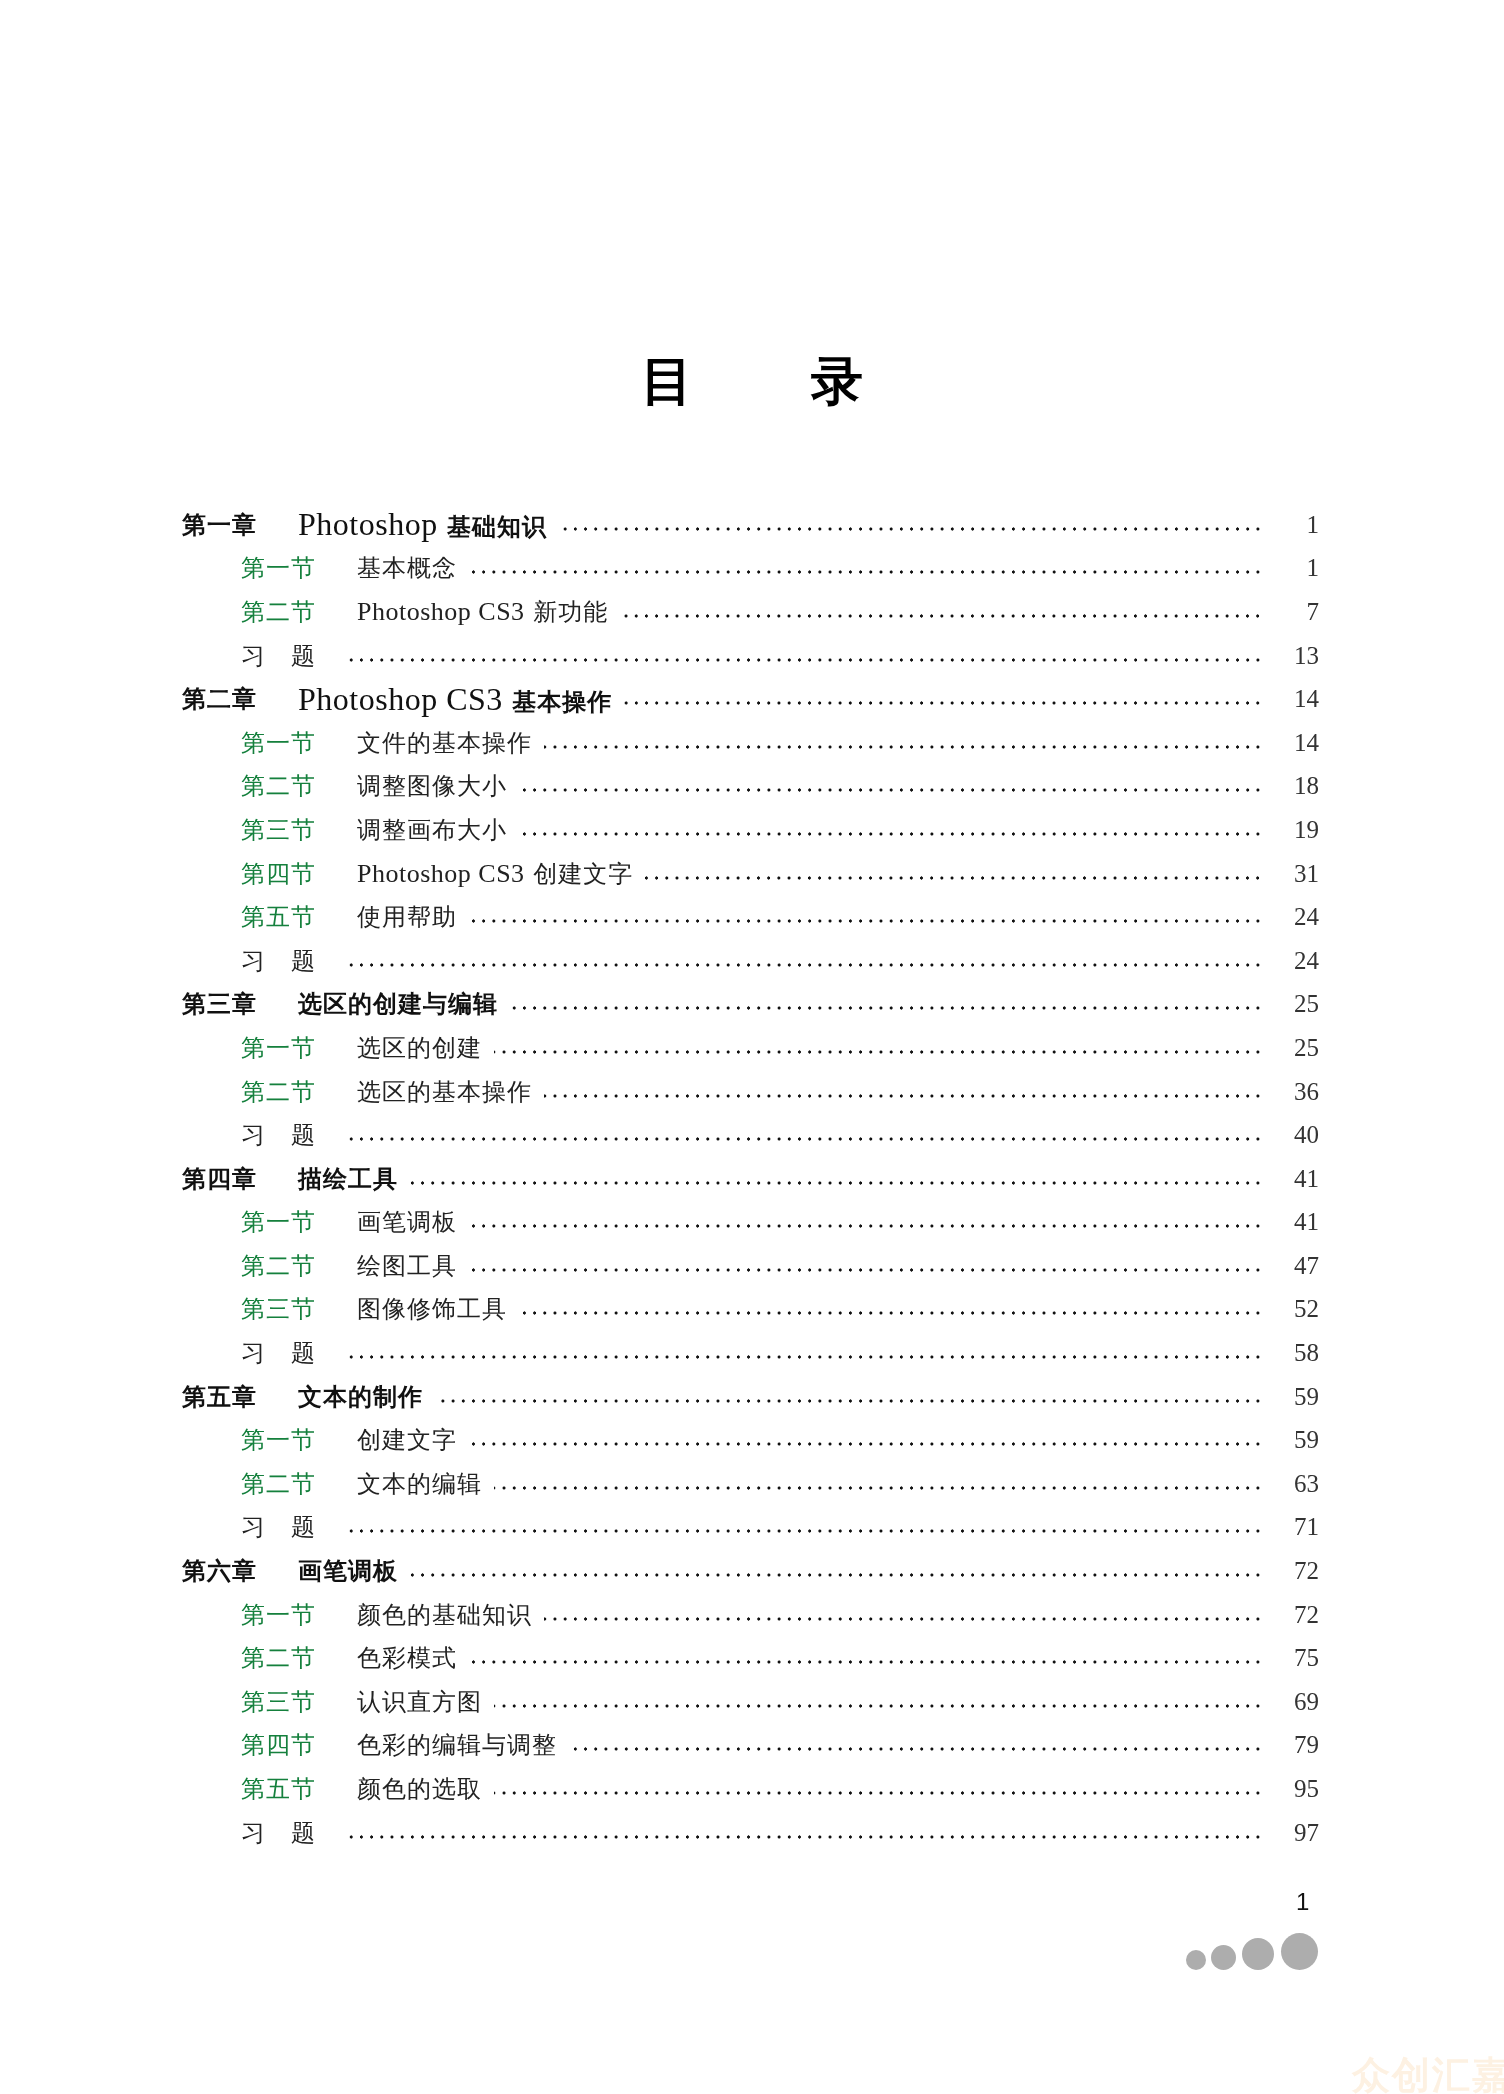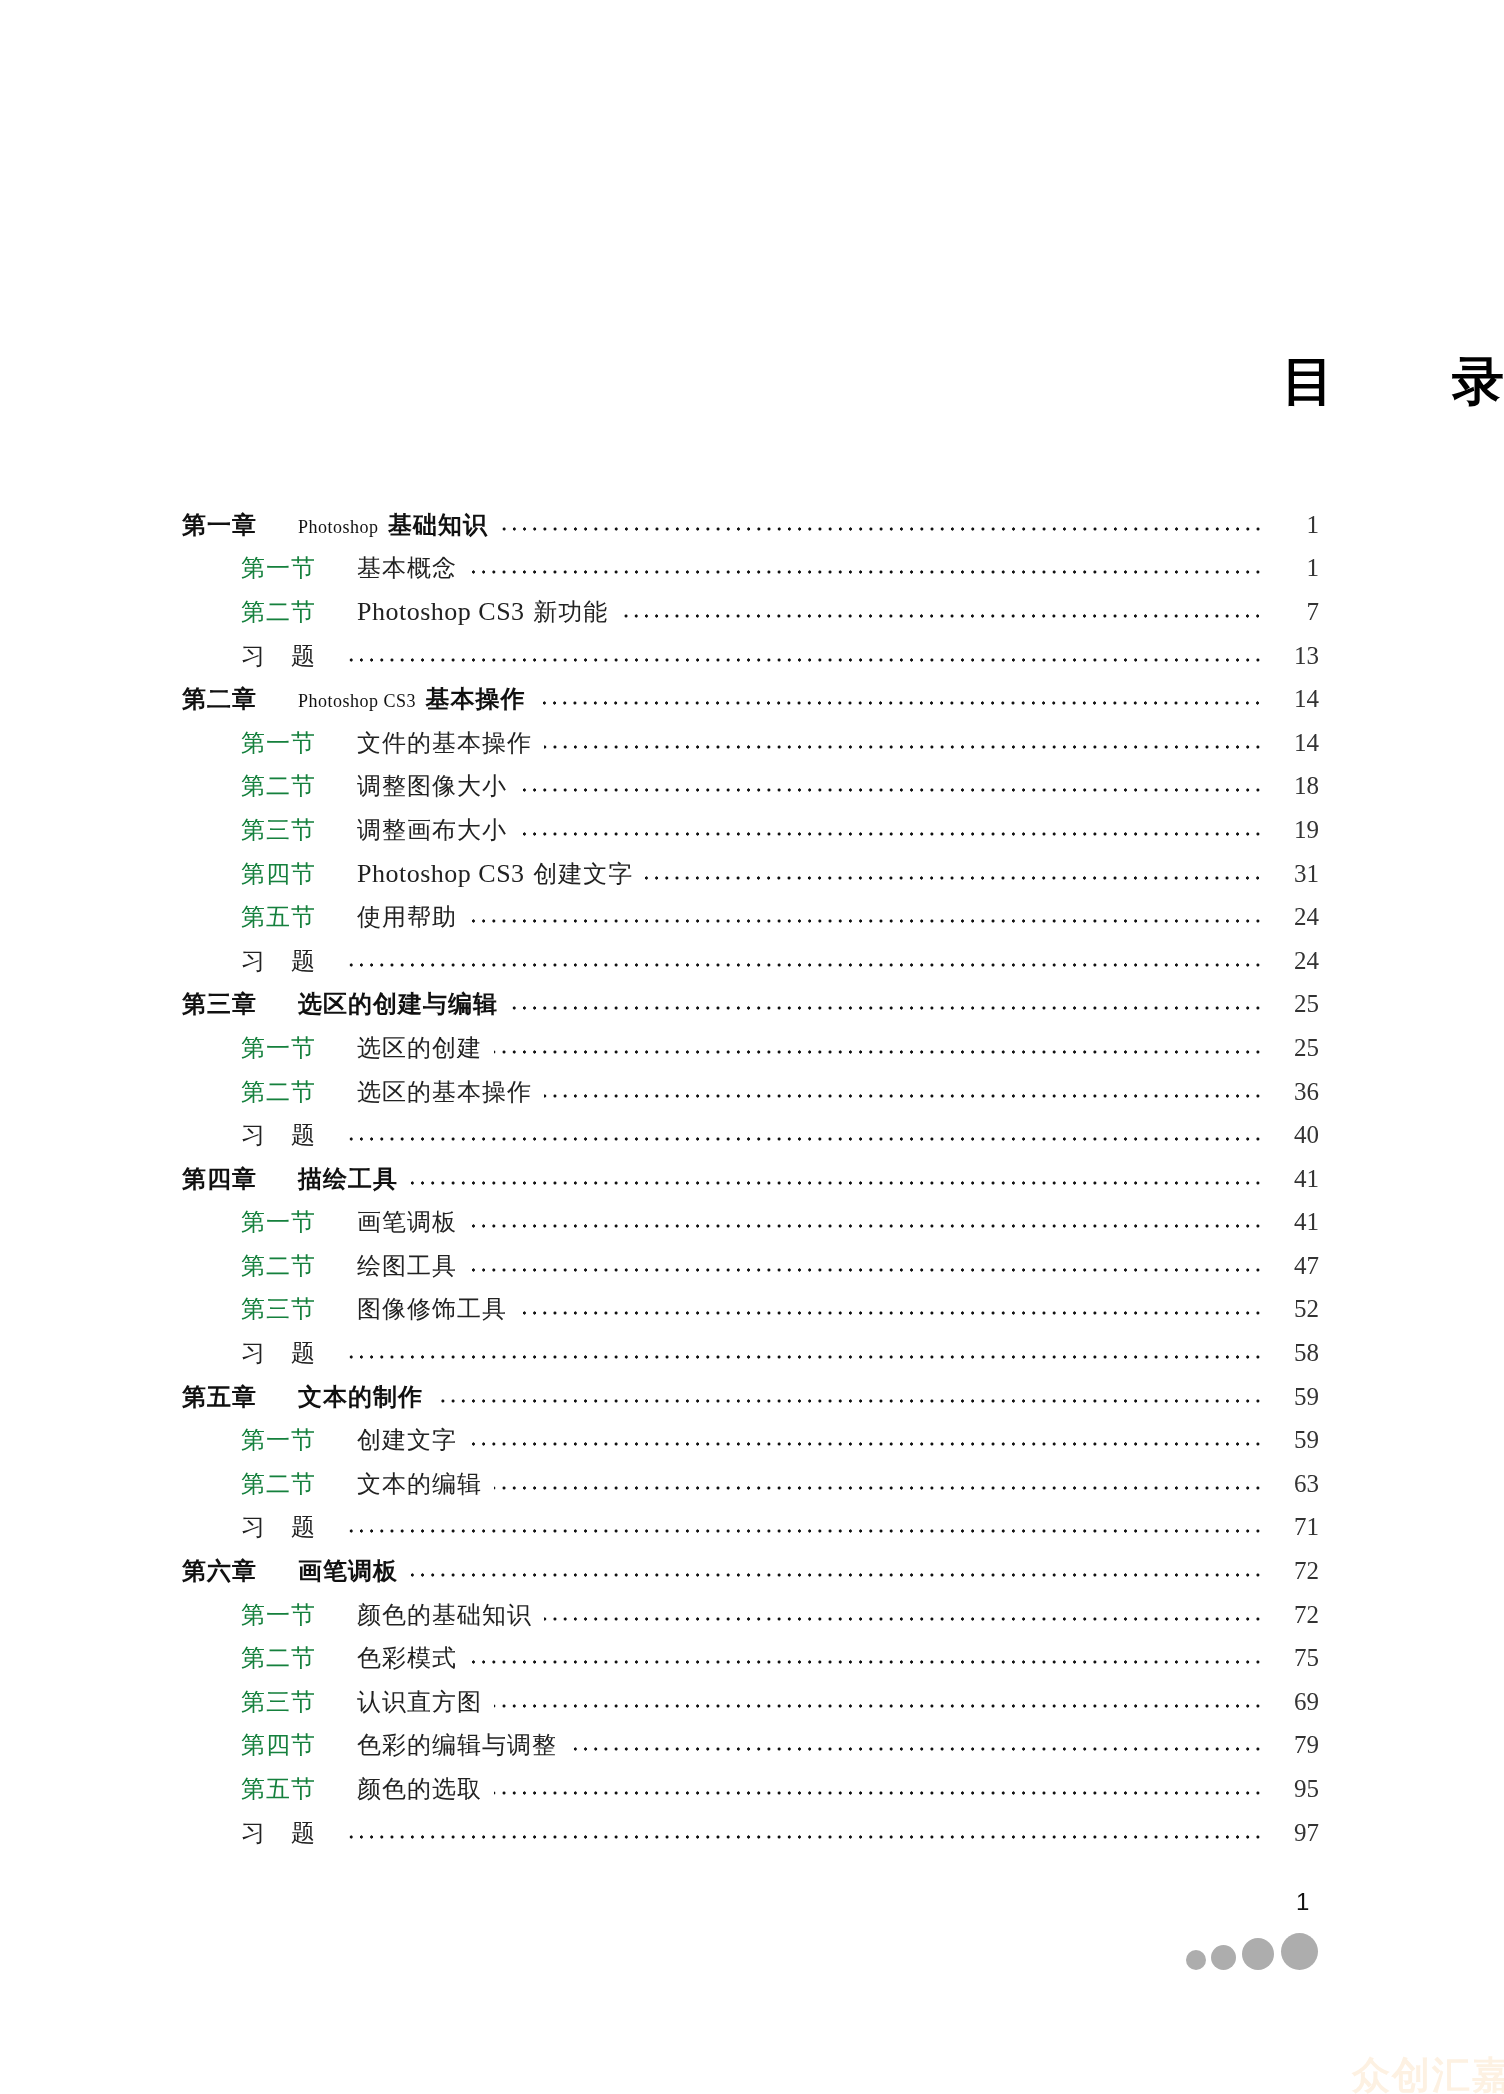--- a/index.html
+++ b/index.html
@@ -13,21 +13,21 @@
     position: relative;
     overflow: hidden;
     font-family: "DejaVu Serif", "Liberation Serif", serif;
     color: #1a1a1a;
   }
   .page-title {
     position: absolute;
     top: 346px;
     left: 0;
     width: 1504px;
-    text-align: right;
+    text-align: center;
     font-family: "DejaVu Serif", "Liberation Serif", serif;
     font-weight: bold;
     font-size: 52px;
     line-height: 70px;
     color: #000;
   }
   .page-title span { display: inline-block; }
   .page-title .gap { width: 118px; }
 
   .toc {
@@ -72,21 +72,21 @@
   }
   .toc-row.chapter .title {
     font-family: "DejaVu Sans", "Liberation Sans", sans-serif;
     font-weight: bold;
     letter-spacing: 1px;
     color: #111;
   }
   .toc-row.chapter .title .latin {
     font-family: "Liberation Serif", "DejaVu Serif", serif;
     font-weight: normal;
-    font-size: 18px;
+    font-size: 32px;
     letter-spacing: 0.5px;
   }
   .toc-row.section .title {
     color: #222;
     letter-spacing: 1px;
   }
   .toc-row.section .title .latin {
     font-family: "Liberation Serif", "DejaVu Serif", serif;
     font-size: 26px;
     letter-spacing: 0.5px;

